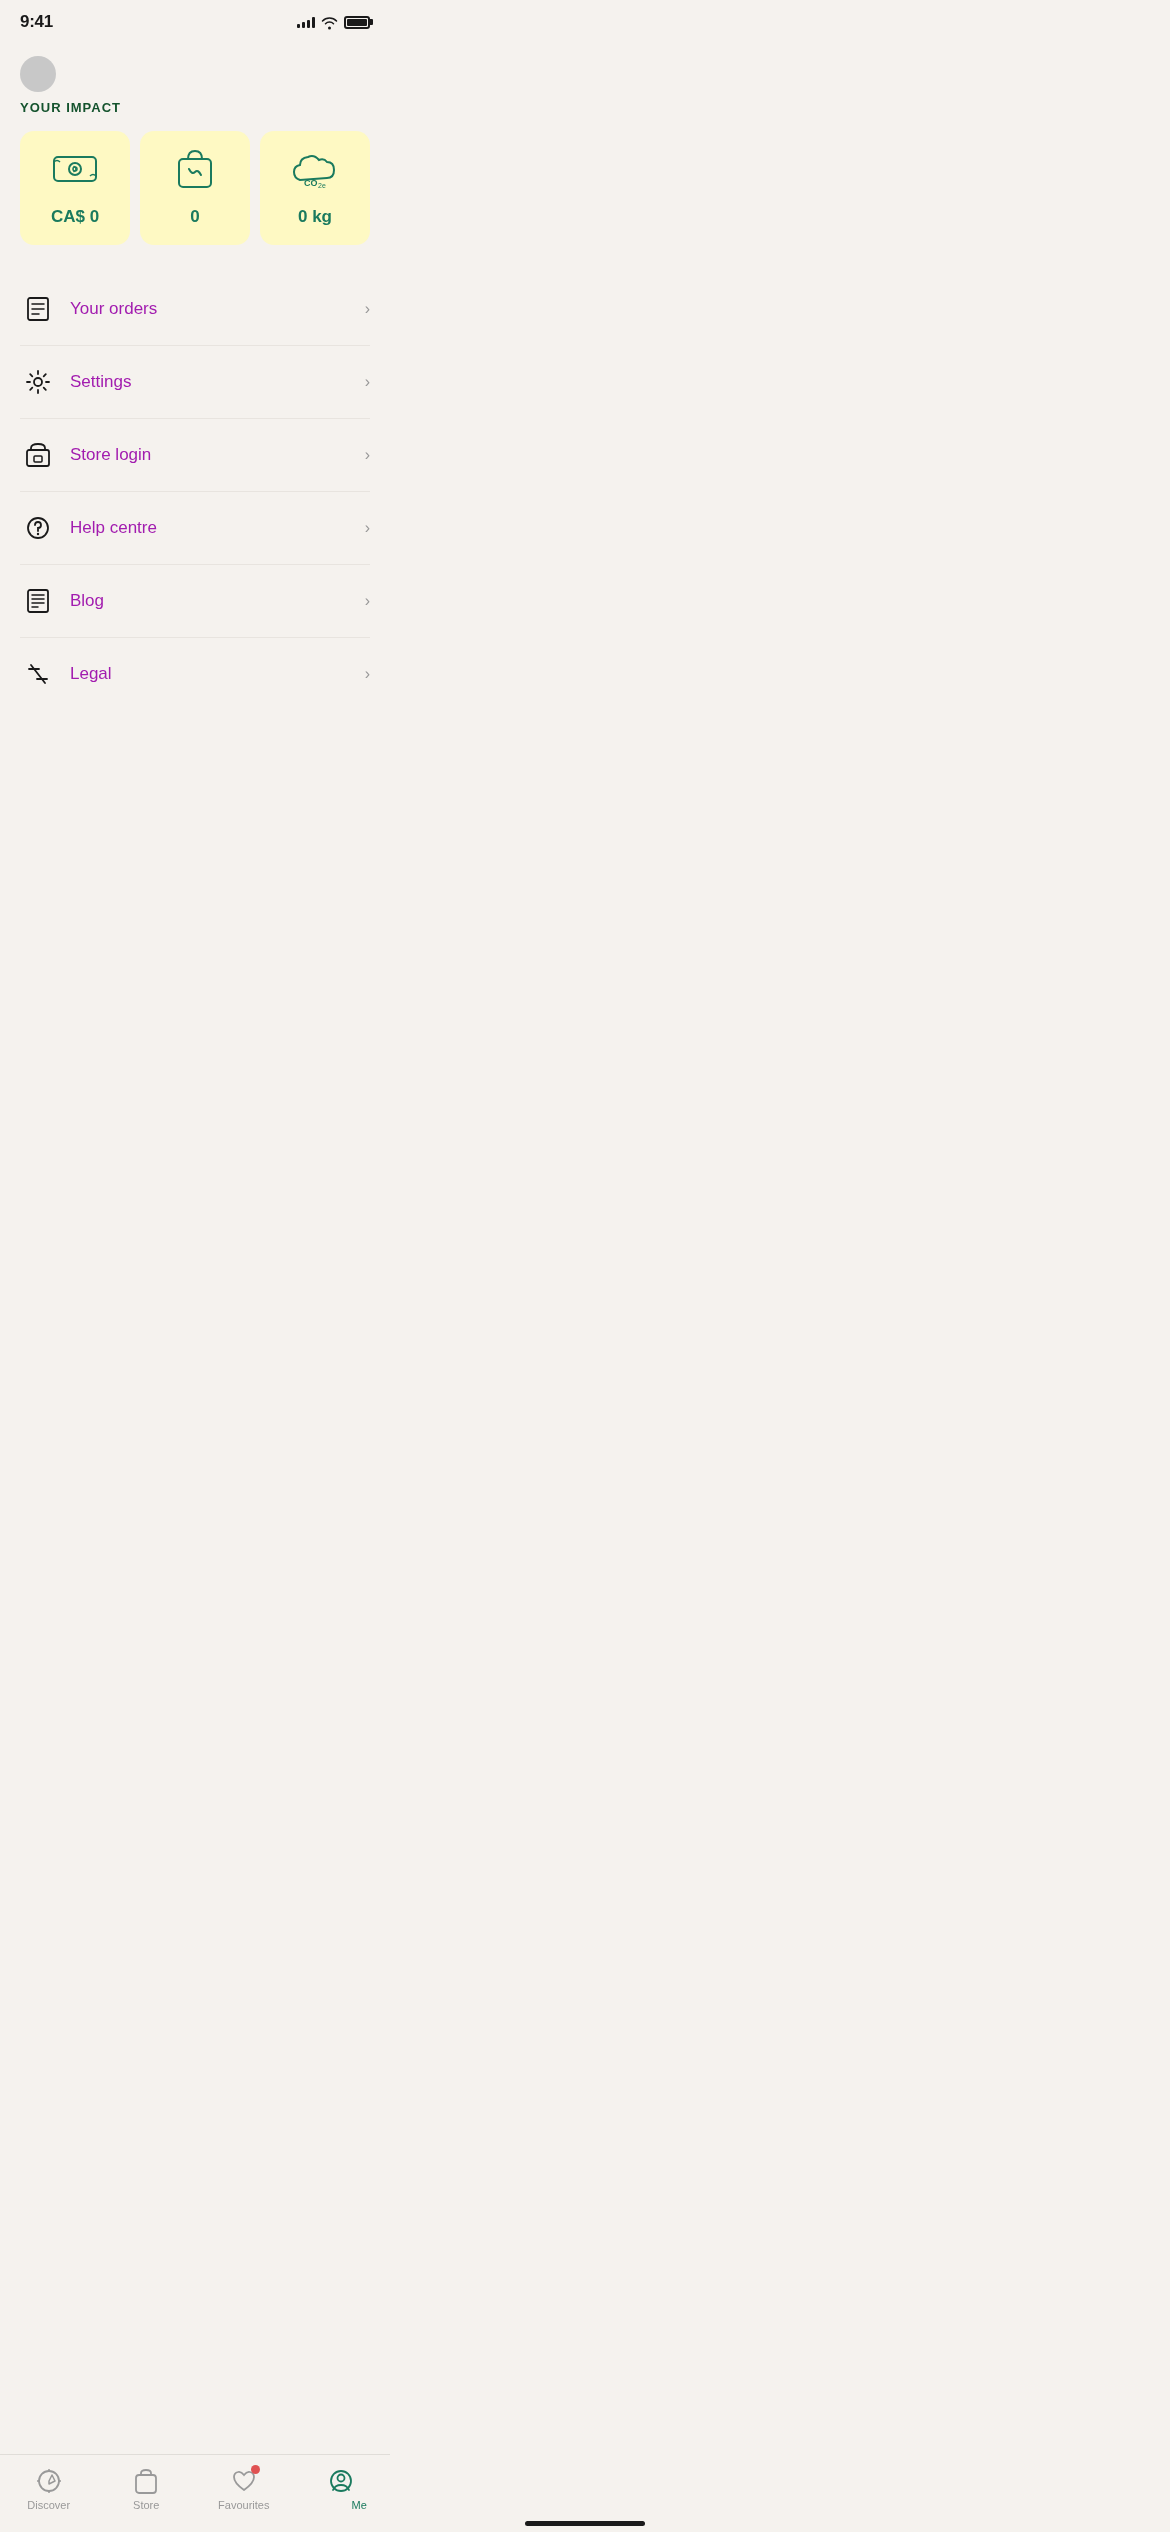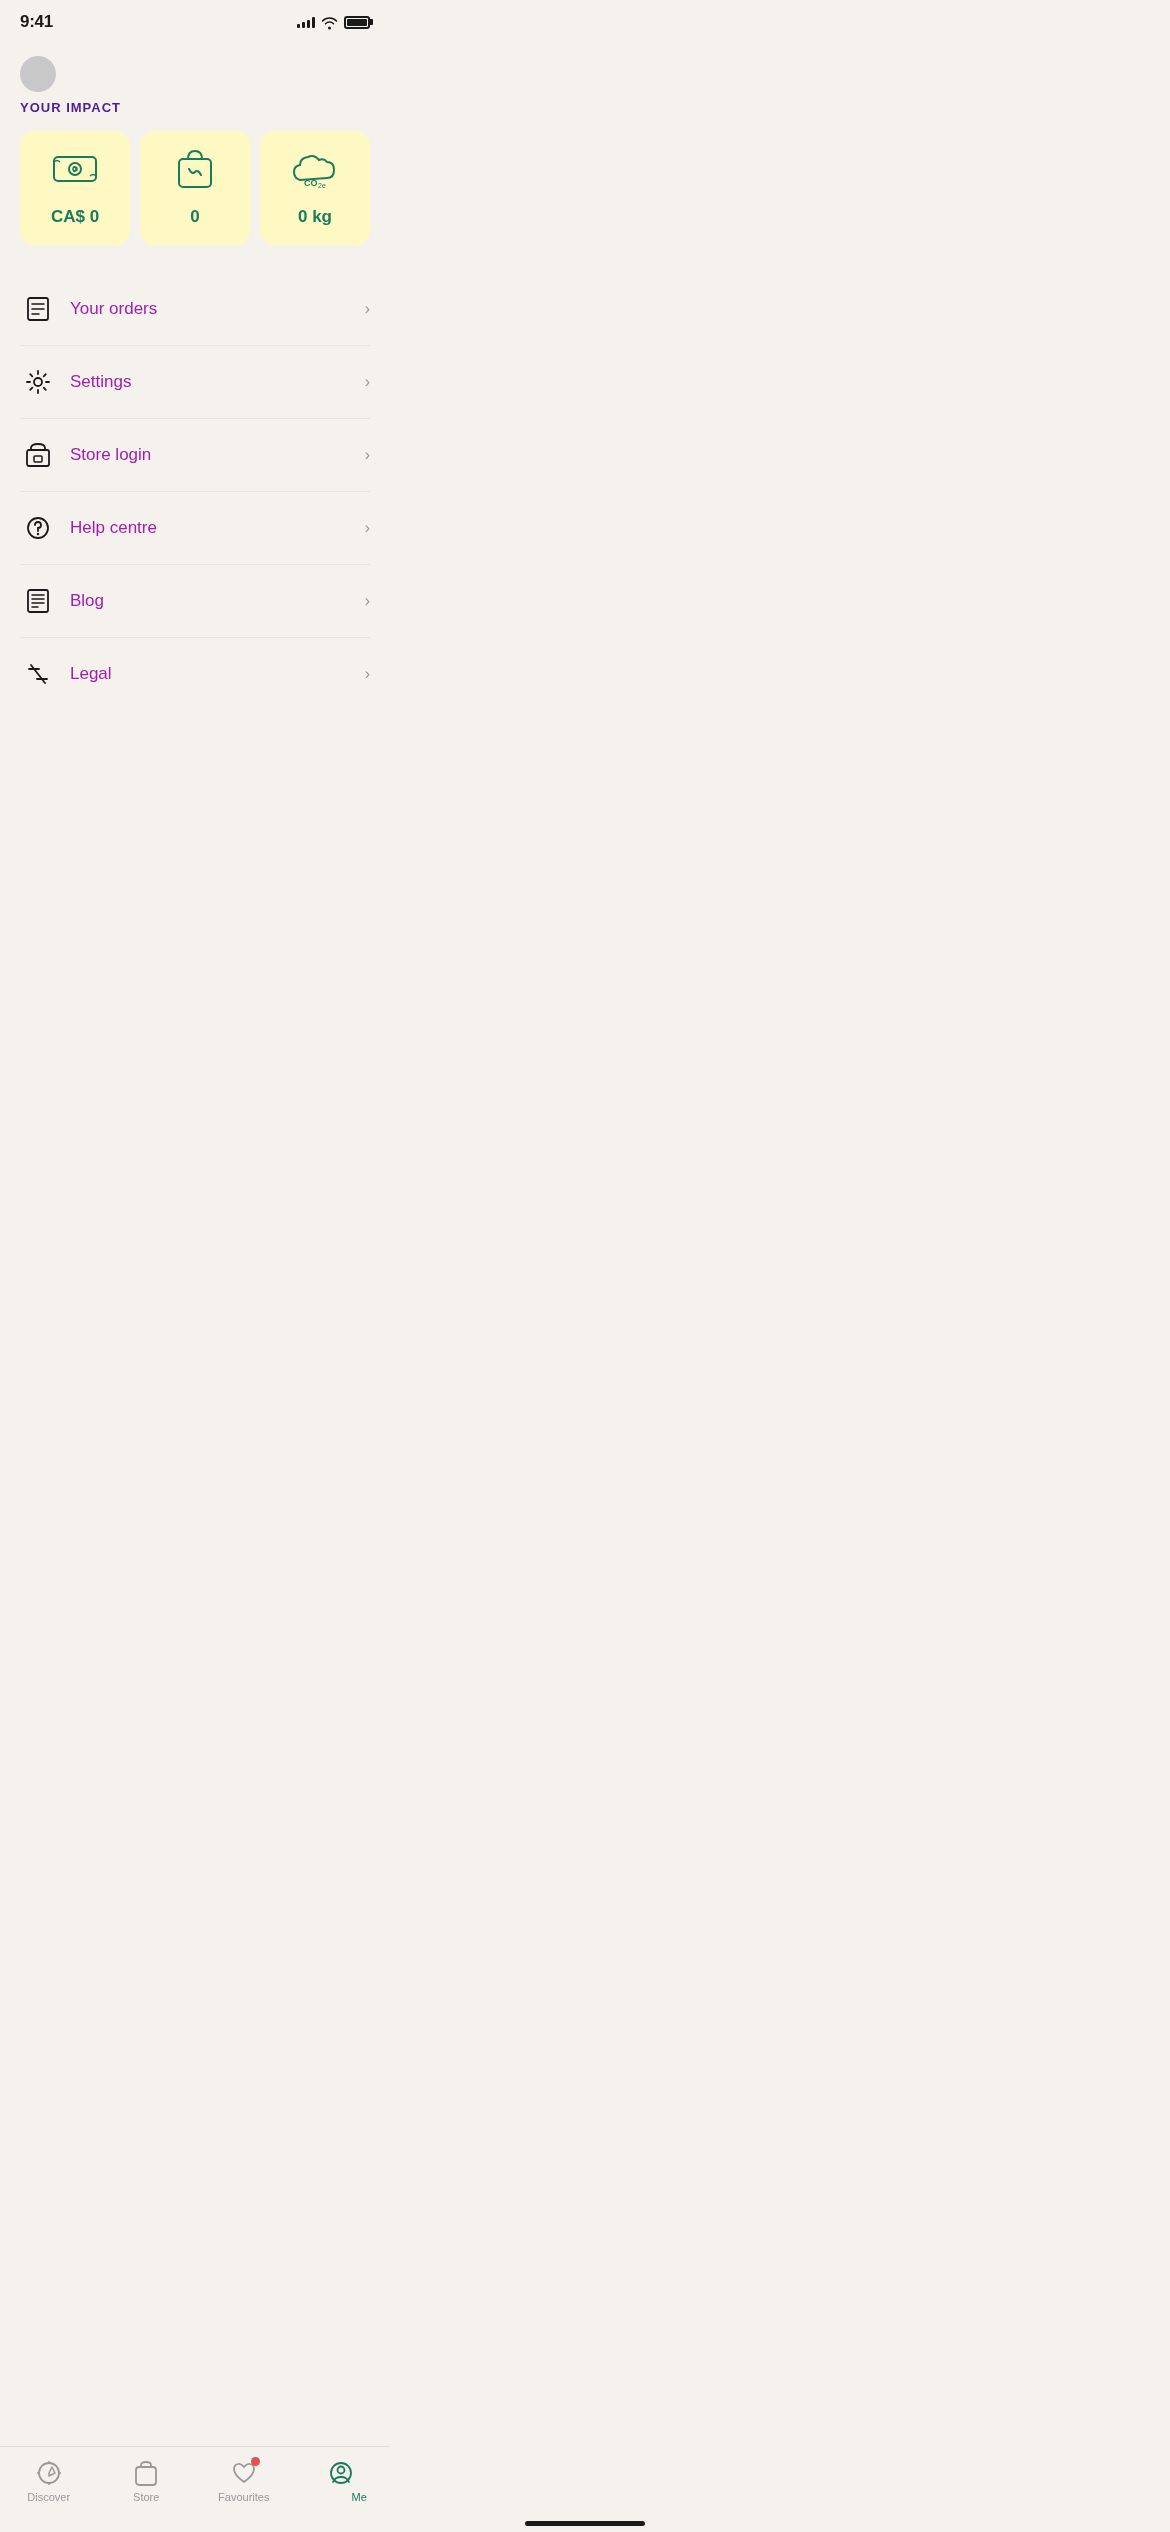--- a/index.html
+++ b/index.html
@@ -85,21 +85,21 @@
       height: 36px;
       background: #c8c8c8;
       border-radius: 50%;
       margin: 8px 0 4px 20px;
     }
 
     
     .section-title {
       font-size: 13px;
       font-weight: 700;
-      color: #4c1d95;
+      color: #14532d;
       letter-spacing: 1px;
       padding: 4px 20px 16px 20px;
     }
 
     
     .impact-cards {
       display: flex;
       gap: 10px;
       padding: 0 20px 28px 20px;
     }
@@ -165,21 +165,21 @@
     }
 
     .menu-item-chevron {
       color: #999;
       font-size: 16px;
     }
 
     
     .bottom-nav {
       position: fixed;
-      bottom: 9px;
+      bottom: 1px;
       width: 390px;
       background: #f5f2ee;
       border-top: 1px solid #e0ddd8;
       display: flex;
       justify-content: space-around;
       align-items: center;
       padding: 12px 0 20px 0;
     }
 
     .nav-item {

